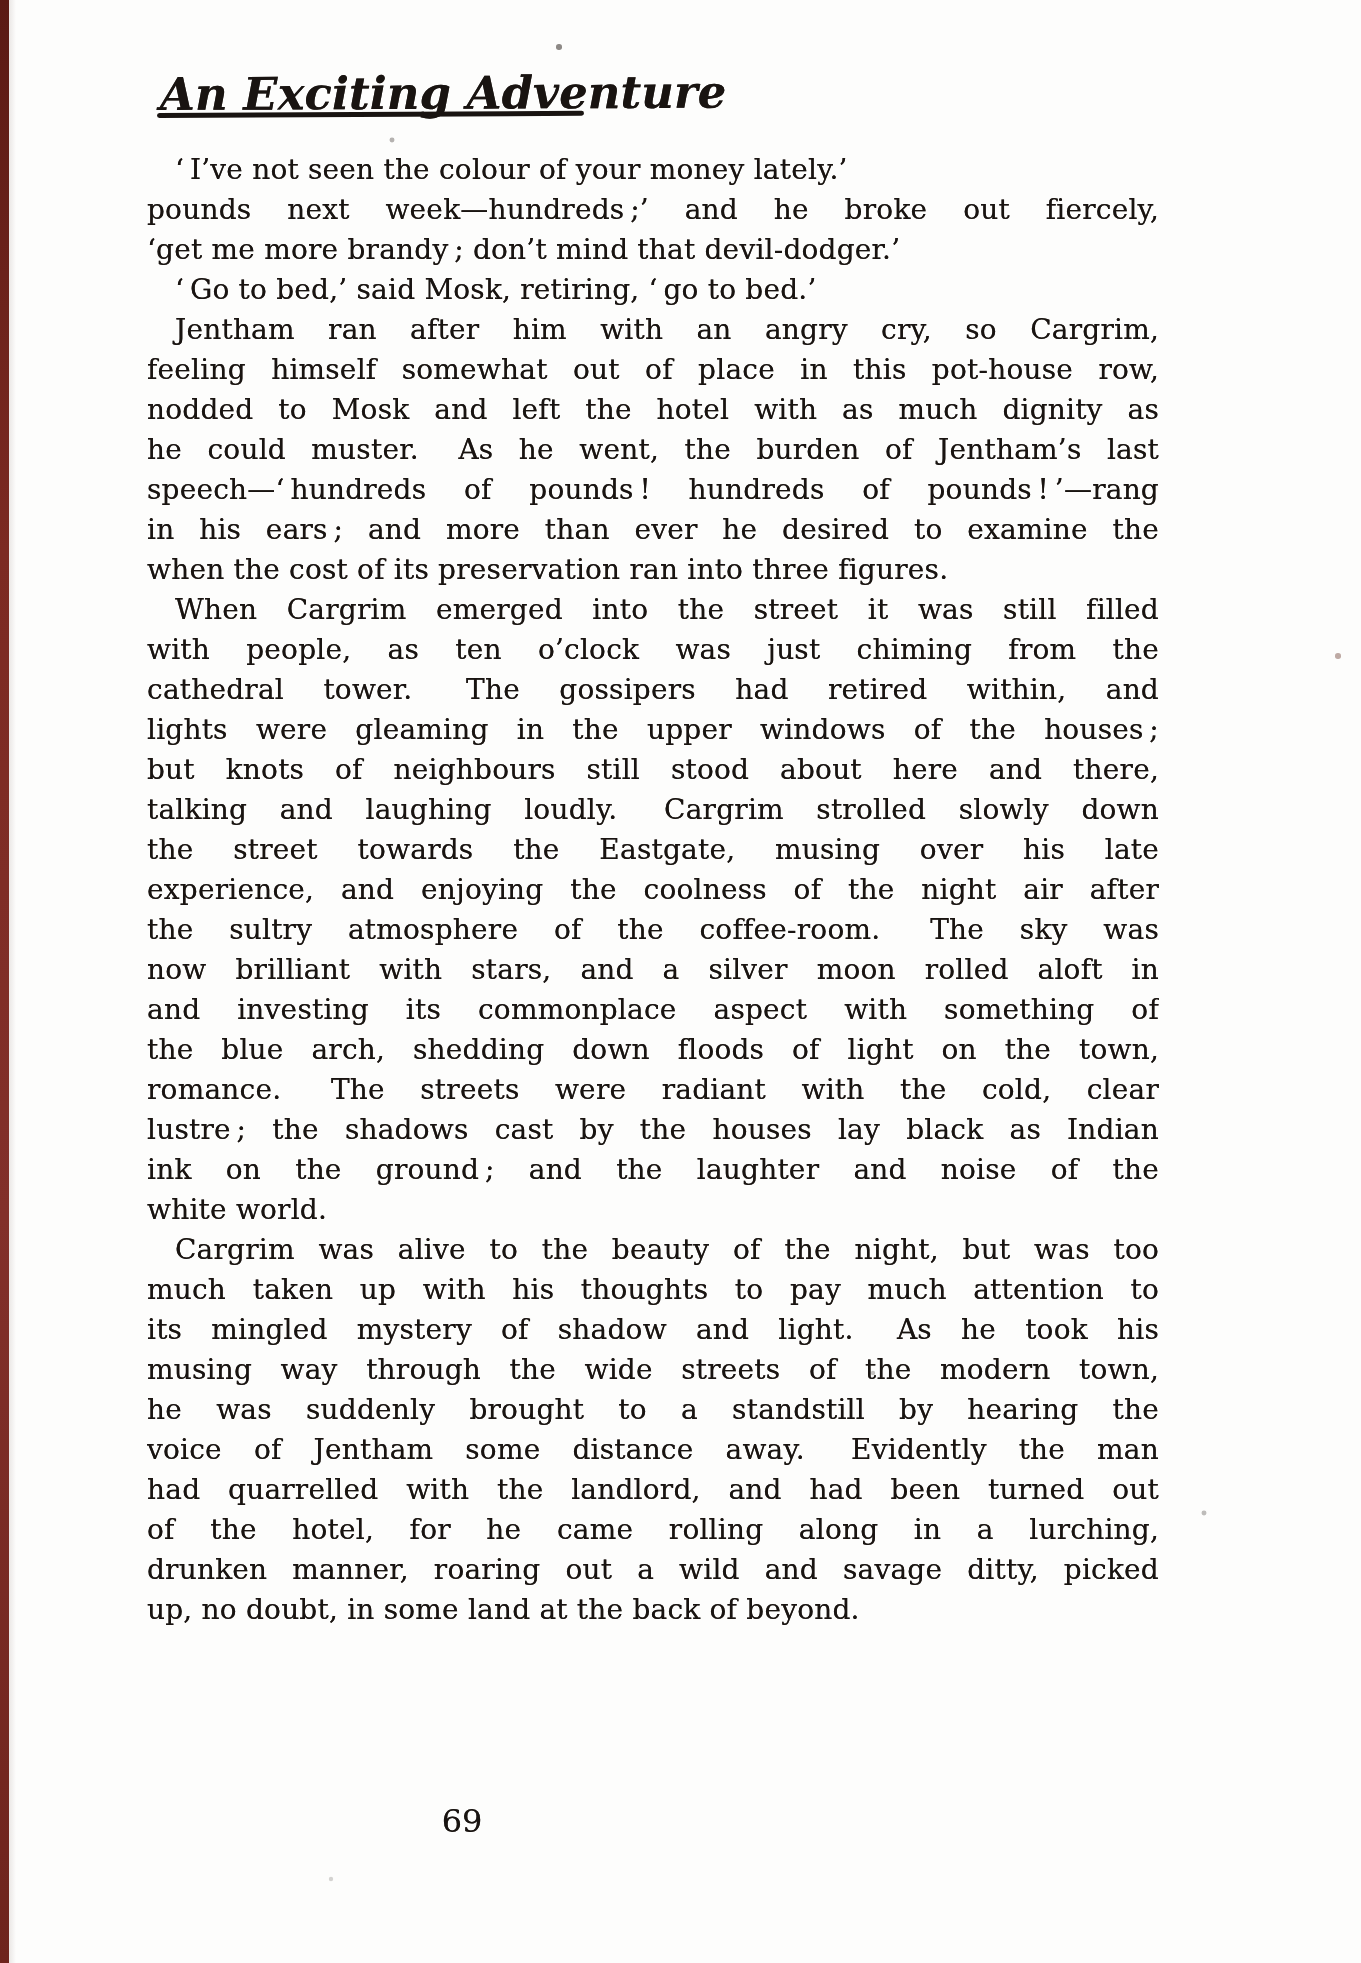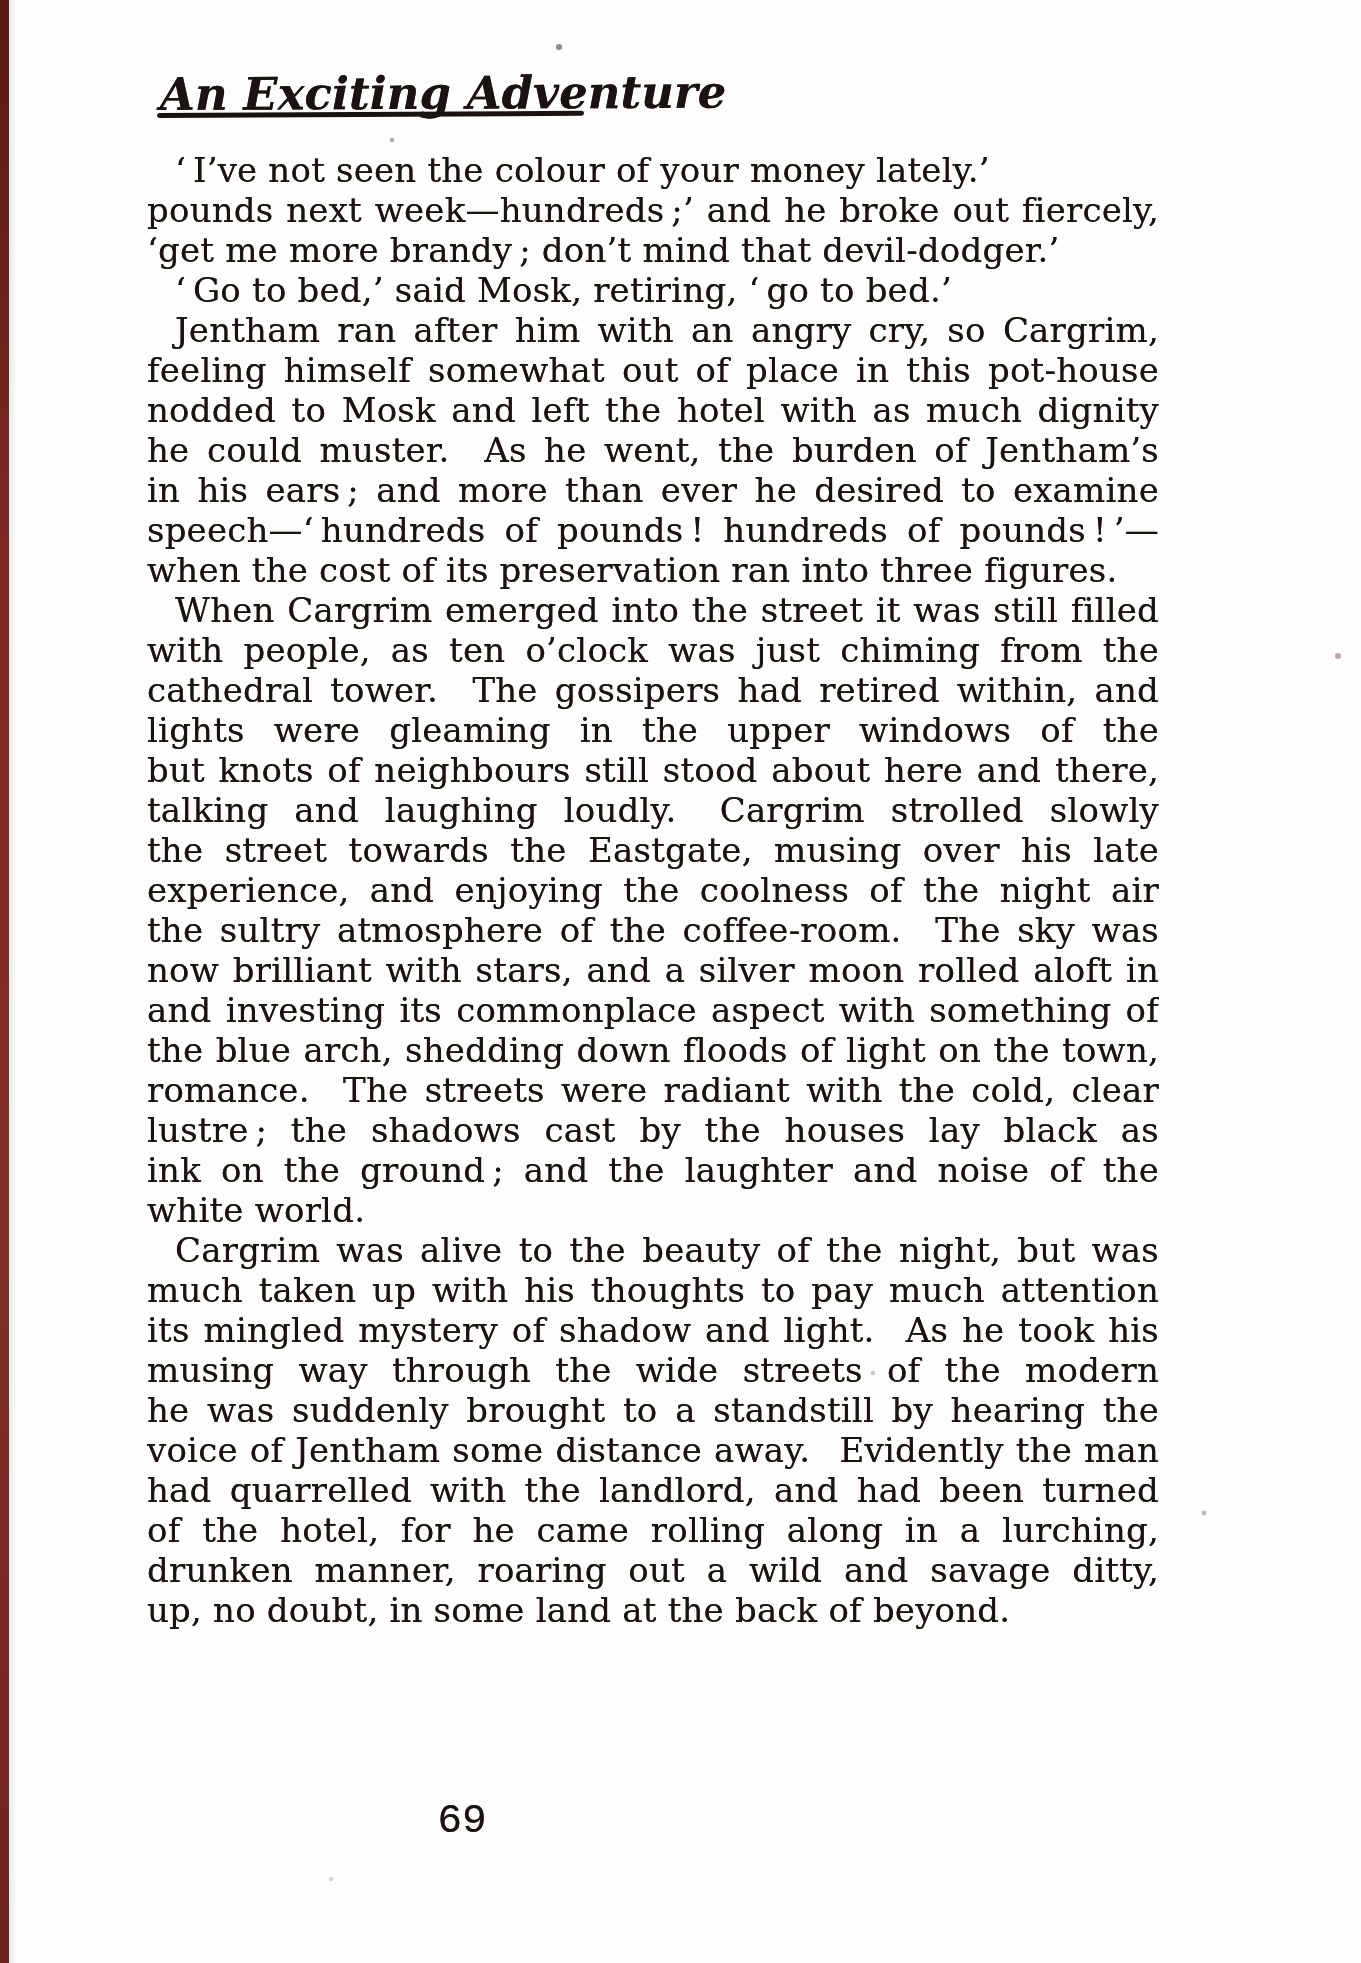--- a/index.html
+++ b/index.html
@@ -55,21 +55,21 @@
     background: var(--ink, #191411);
     border-radius: 3px;
     transform: rotate(-0.3deg);
     transform-origin: left center;
   }
   .body-text {
     position: absolute;
     left: 147px;
     top: 150px;
     width: 1012px;
-    font-size: 34px;
+    font-size: 28px;
     line-height: 40px;
     letter-spacing: 0.2px;
     text-shadow: 0 0 0.5px rgba(25, 18, 12, 0.75);
   }
   .line {
     height: 40px;
     overflow: hidden;
     text-align: justify;
     text-align-last: justify;
   }
@@ -77,24 +77,23 @@
     text-indent: 28px;
   }
   .line.para-end {
     text-align-last: left;
   }
   .folio {
     position: absolute;
     left: 462px;
     top: 1802px;
     transform: translateX(-50%);
-    font-size: 41px;
+    font-size: 32px;
     line-height: 38px;
     text-shadow: 0 0 0.5px rgba(25, 18, 12, 0.75);
-    font-family: Liberation Mono, monospace;
   }
   .specks {
     position: absolute;
     left: 0;
     top: 0;
     width: 2px;
     height: 2px;
     border-radius: 50%;
     background: transparent;
     box-shadow:
@@ -117,22 +116,22 @@
 
   <main class="body-text">
       <div class="line indent para-end">‘ I’ve not seen the colour of your money lately.’</div>
       <div class="line">pounds next week—hundreds ;’ and he broke out fiercely,</div>
       <div class="line para-end">‘get me more brandy ; don’t mind that devil-dodger.’</div>
       <div class="line indent para-end">‘ Go to bed,’ said Mosk, retiring, ‘ go to bed.’</div>
       <div class="line indent">Jentham ran after him with an angry cry, so Cargrim,</div>
       <div class="line">feeling himself somewhat out of place in this pot-house row,</div>
       <div class="line">nodded to Mosk and left the hotel with as much dignity as</div>
       <div class="line">he could muster.  As he went, the burden of Jentham’s last</div>
+      <div class="line">speech—‘ hundreds of pounds ! hundreds of pounds ! ’—rang</div>
       <div class="line">in his ears ; and more than ever he desired to examine the</div>
-      <div class="line">speech—‘ hundreds of pounds ! hundreds of pounds ! ’—rang</div>
       <div class="line para-end">when the cost of its preservation ran into three figures.</div>
       <div class="line indent">When Cargrim emerged into the street it was still filled</div>
       <div class="line">with people, as ten o’clock was just chiming from the</div>
       <div class="line">cathedral tower.  The gossipers had retired within, and</div>
       <div class="line">lights were gleaming in the upper windows of the houses ;</div>
       <div class="line">but knots of neighbours still stood about here and there,</div>
       <div class="line">talking and laughing loudly.  Cargrim strolled slowly down</div>
       <div class="line">the street towards the Eastgate, musing over his late</div>
       <div class="line">experience, and enjoying the coolness of the night air after</div>
       <div class="line">the sultry atmosphere of the coffee-room.  The sky was</div>

